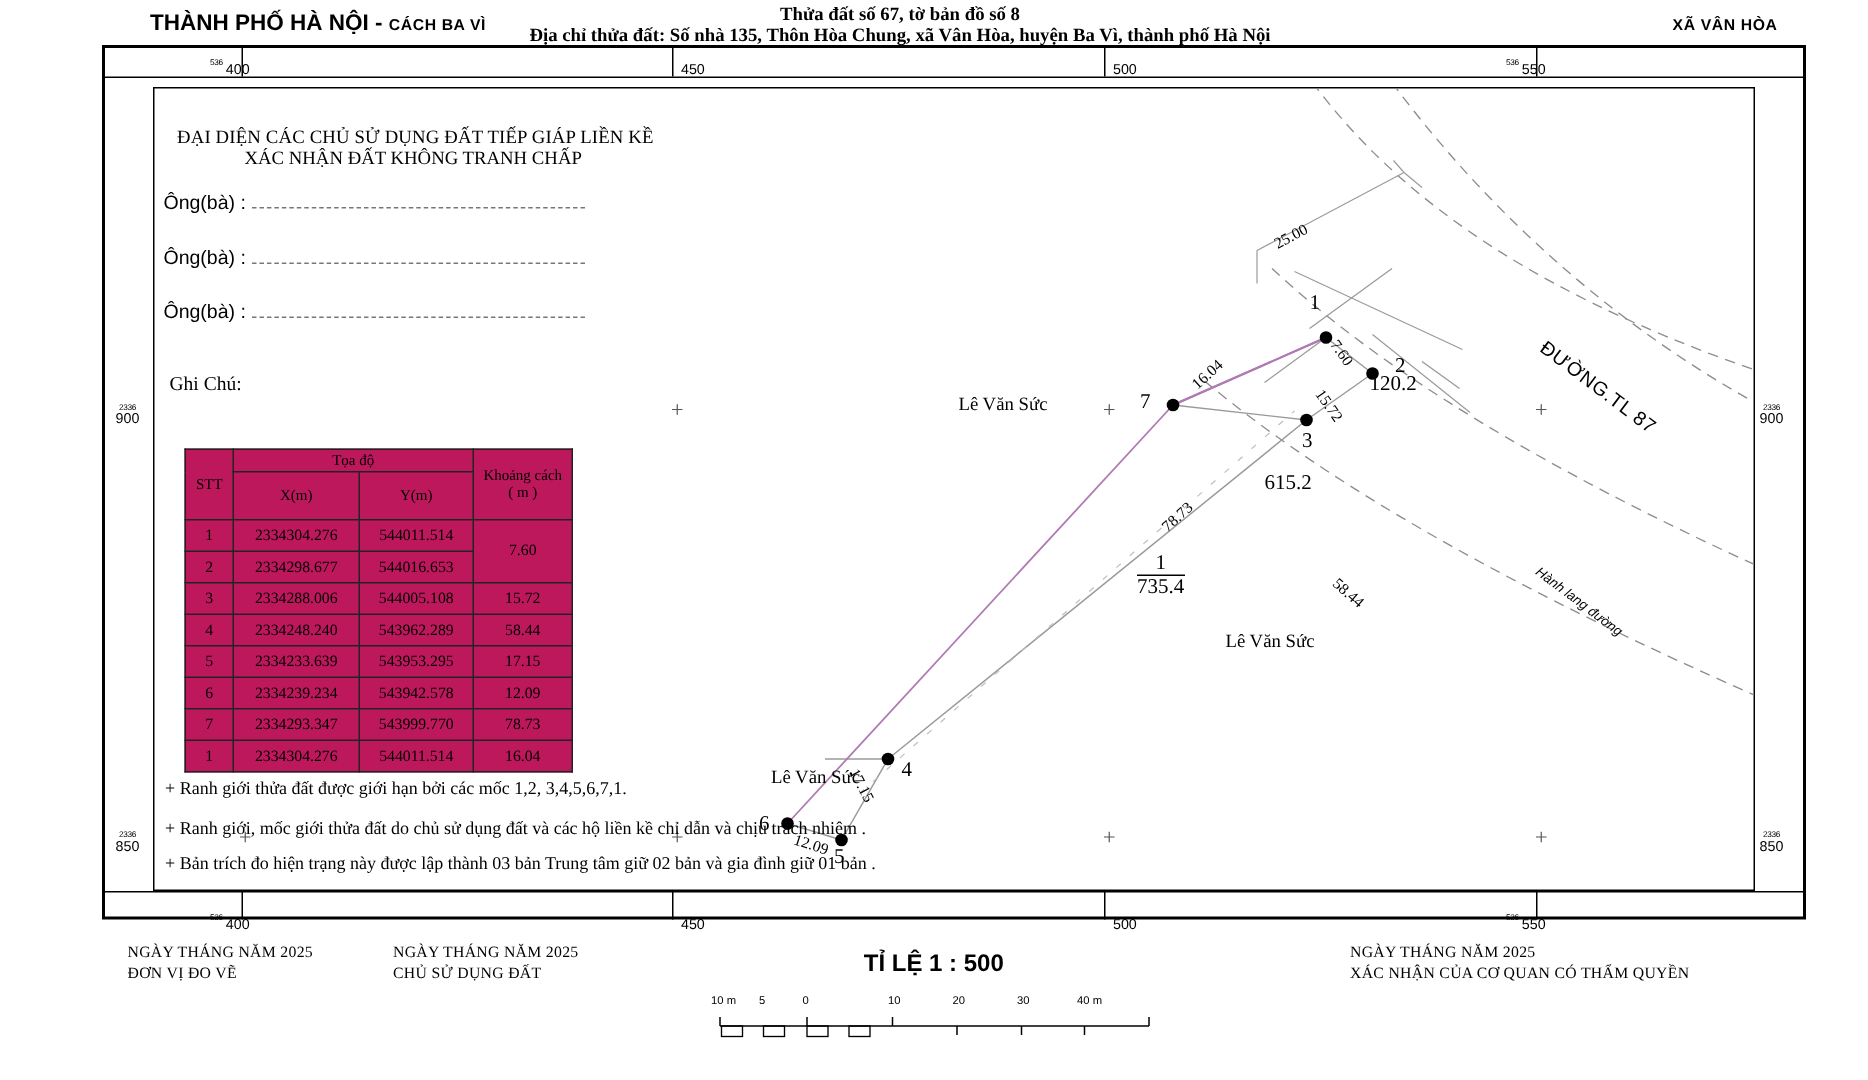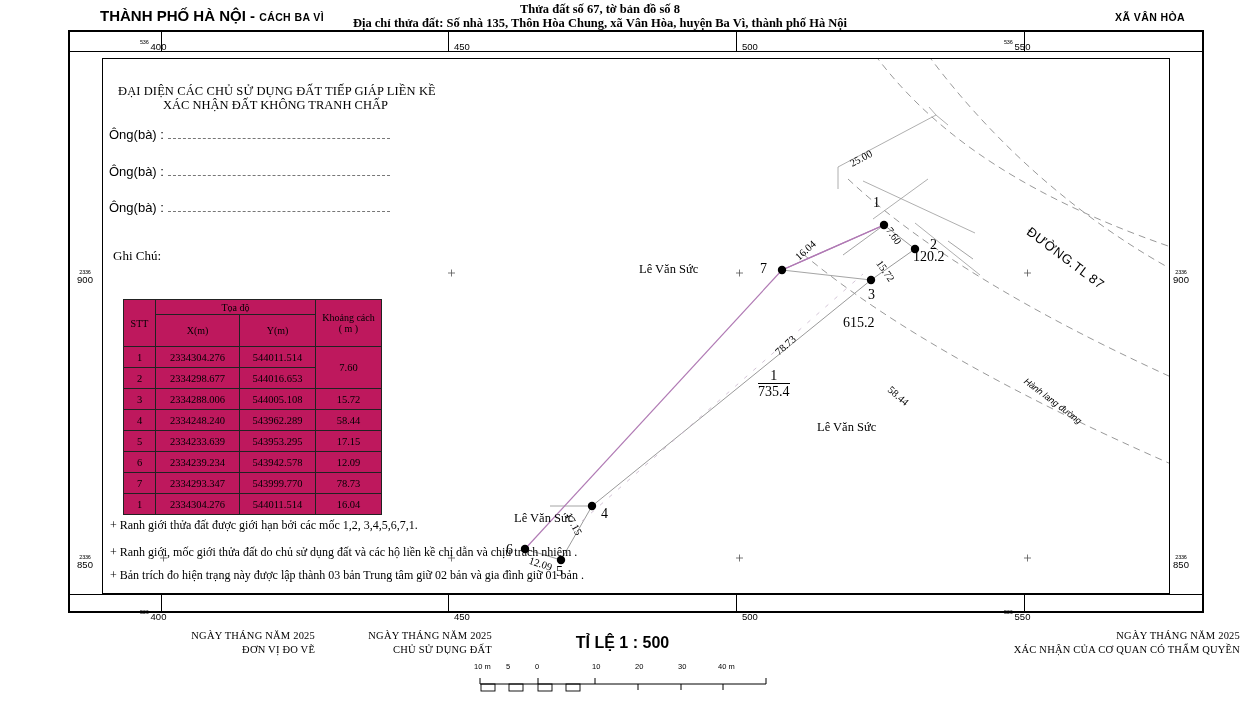--- a/index.html
+++ b/index.html
@@ -158,21 +158,21 @@
   .corridorlbl { font-family: "Liberation Sans", sans-serif; font-size: 9px; font-style: italic; }
   .areanum { font-size: 14px; }
   .parcel-id {
     font-size: 14px; text-align: center; line-height: 14px;
   }
   .parcel-id .top { display:block; border-bottom: 1px solid #000; padding: 0 4px; }
   .parcel-id .bot { display:block; padding-top: 1px; }
 
   
   .sig {
-    position: absolute; text-align: right; color: #000;
+    position: absolute; text-align: left; color: #000;
   }
   .sig .l1 { font-size: 10.5px; letter-spacing: .2px; white-space: nowrap;}
   .sig .l2 { font-size: 10.5px; letter-spacing: .2px; margin-top: 3px; white-space: nowrap;}
   .scale-title {
     position: absolute; left: 0; top: 634px; width: 1245px;
     text-align: center;
     font-family: "Liberation Sans", sans-serif;
     font-size: 16px; font-weight: bold; color: #000;
   }
   .scale-sub {

